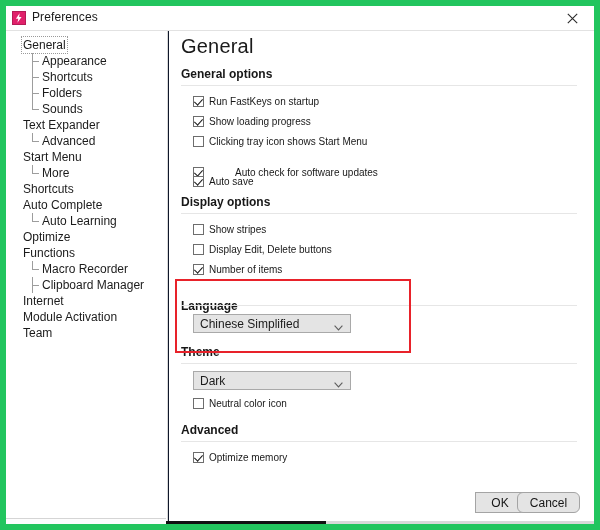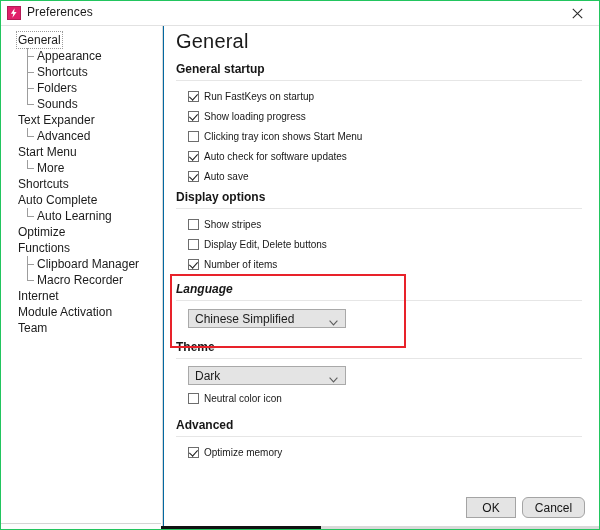--- a/index.html
+++ b/index.html
@@ -15,22 +15,22 @@
     font-size: 12px;
     color: #111111;
     -webkit-font-smoothing: antialiased;
   }
 
   .window {
     position: absolute;
     left: 0; top: 0;
     width: 600px;
     height: 530px;
-    background: #0369a1;
-    border: 1px solid #22c55e;
+    background: #0f172a;
+    border: 6px solid #22c55e;
     box-sizing: border-box;
     overflow: hidden;
   }
 
   
   .titlebar {
     position: absolute;
     left: 0; top: 0;
     width: 100%;
     height: 25px;
@@ -255,21 +255,21 @@
     font-family: "Liberation Sans", sans-serif;
     font-size: 12px;
     color: #161616;
     cursor: pointer;
     display: flex;
     align-items: center;
     justify-content: center;
     padding: 0;
   }
   .btn-defaults { left: 19px;  width: 77px; }
-  .btn-ok       { right: 83px; width: 50px; }
+  .btn-ok       { right: 69px; width: 50px; }
   .btn-cancel   { right: 14px; width: 63px; border-radius: 6px; }
 
   
   .bottom-strip {
     position: absolute;
     left: 0;
     bottom: 0;
     width: 600px;
     height: 6px;
     overflow: hidden;
@@ -362,59 +362,59 @@
             <span class="elbow last"></span>
             <span class="lbl">Auto Learning</span>
           </div>
           <div class="tree-row root">
             <span class="lbl">Optimize</span>
           </div>
           <div class="tree-row root">
             <span class="lbl">Functions</span>
           </div>
           <div class="tree-row child">
+            <span class="elbow last"></span>
+            <span class="lbl">Macro Recorder</span>
+          </div>
+          <div class="tree-row child">
             <span class="elbow"></span>
             <span class="lbl">Clipboard Manager</span>
           </div>
-          <div class="tree-row child">
-            <span class="elbow last"></span>
-            <span class="lbl">Macro Recorder</span>
-          </div>
           <div class="tree-row root">
             <span class="lbl">Internet</span>
           </div>
           <div class="tree-row root">
             <span class="lbl">Module Activation</span>
           </div>
           <div class="tree-row root">
             <span class="lbl">Team</span>
           </div>
         </div>
     </div>
 
     <div class="content">
 
       <div class="page-title">General</div>
 
-      <div class="section-head" style="top:36px;">General startup</div>
+      <div class="section-head" style="top:36px;">General options</div>
       <div class="section-rule" style="top:54px;"></div>
 
       <div class="cb-row" style="top:63px;">
         <span class="cb checked"></span>
         <span class="cb-label">Run FastKeys on startup</span>
       </div>
       <div class="cb-row" style="top:83px;">
         <span class="cb checked"></span>
         <span class="cb-label">Show loading progress</span>
       </div>
       <div class="cb-row" style="top:103px;">
         <span class="cb"></span>
         <span class="cb-label">Clicking tray icon shows Start Menu</span>
       </div>
-      <div class="cb-row" style="top:123px;">
+      <div class="cb-row" style="top:134px;gap:26px;">
         <span class="cb checked"></span>
         <span class="cb-label">Auto check for software updates</span>
       </div>
       <div class="cb-row" style="top:143px;">
         <span class="cb checked"></span>
         <span class="cb-label">Auto save</span>
       </div>
 
       <div class="section-head" style="top:164px;">Display options</div>
       <div class="section-rule" style="top:182px;"></div>
@@ -425,21 +425,21 @@
       </div>
       <div class="cb-row" style="top:211px;">
         <span class="cb"></span>
         <span class="cb-label">Display Edit, Delete buttons</span>
       </div>
       <div class="cb-row" style="top:231px;">
         <span class="cb checked"></span>
         <span class="cb-label">Number of items</span>
       </div>
 
-      <div class="section-head" style="top:256px;font-style:italic;">Language</div>
+      <div class="section-head" style="top:268px;">Language</div>
       <div class="section-rule" style="top:274px;"></div>
 
       <div class="combo" style="top:283px;">
         <span class="val">Chinese Simplified</span>
         <span class="chev">
           <svg width="9" height="6" viewBox="0 0 9 6">
             <path d="M0.6 0.7 L4.5 4.9 L8.4 0.7" stroke="#5d5d5d" stroke-width="1.1" fill="none"></path>
           </svg>
         </span>
       </div>

